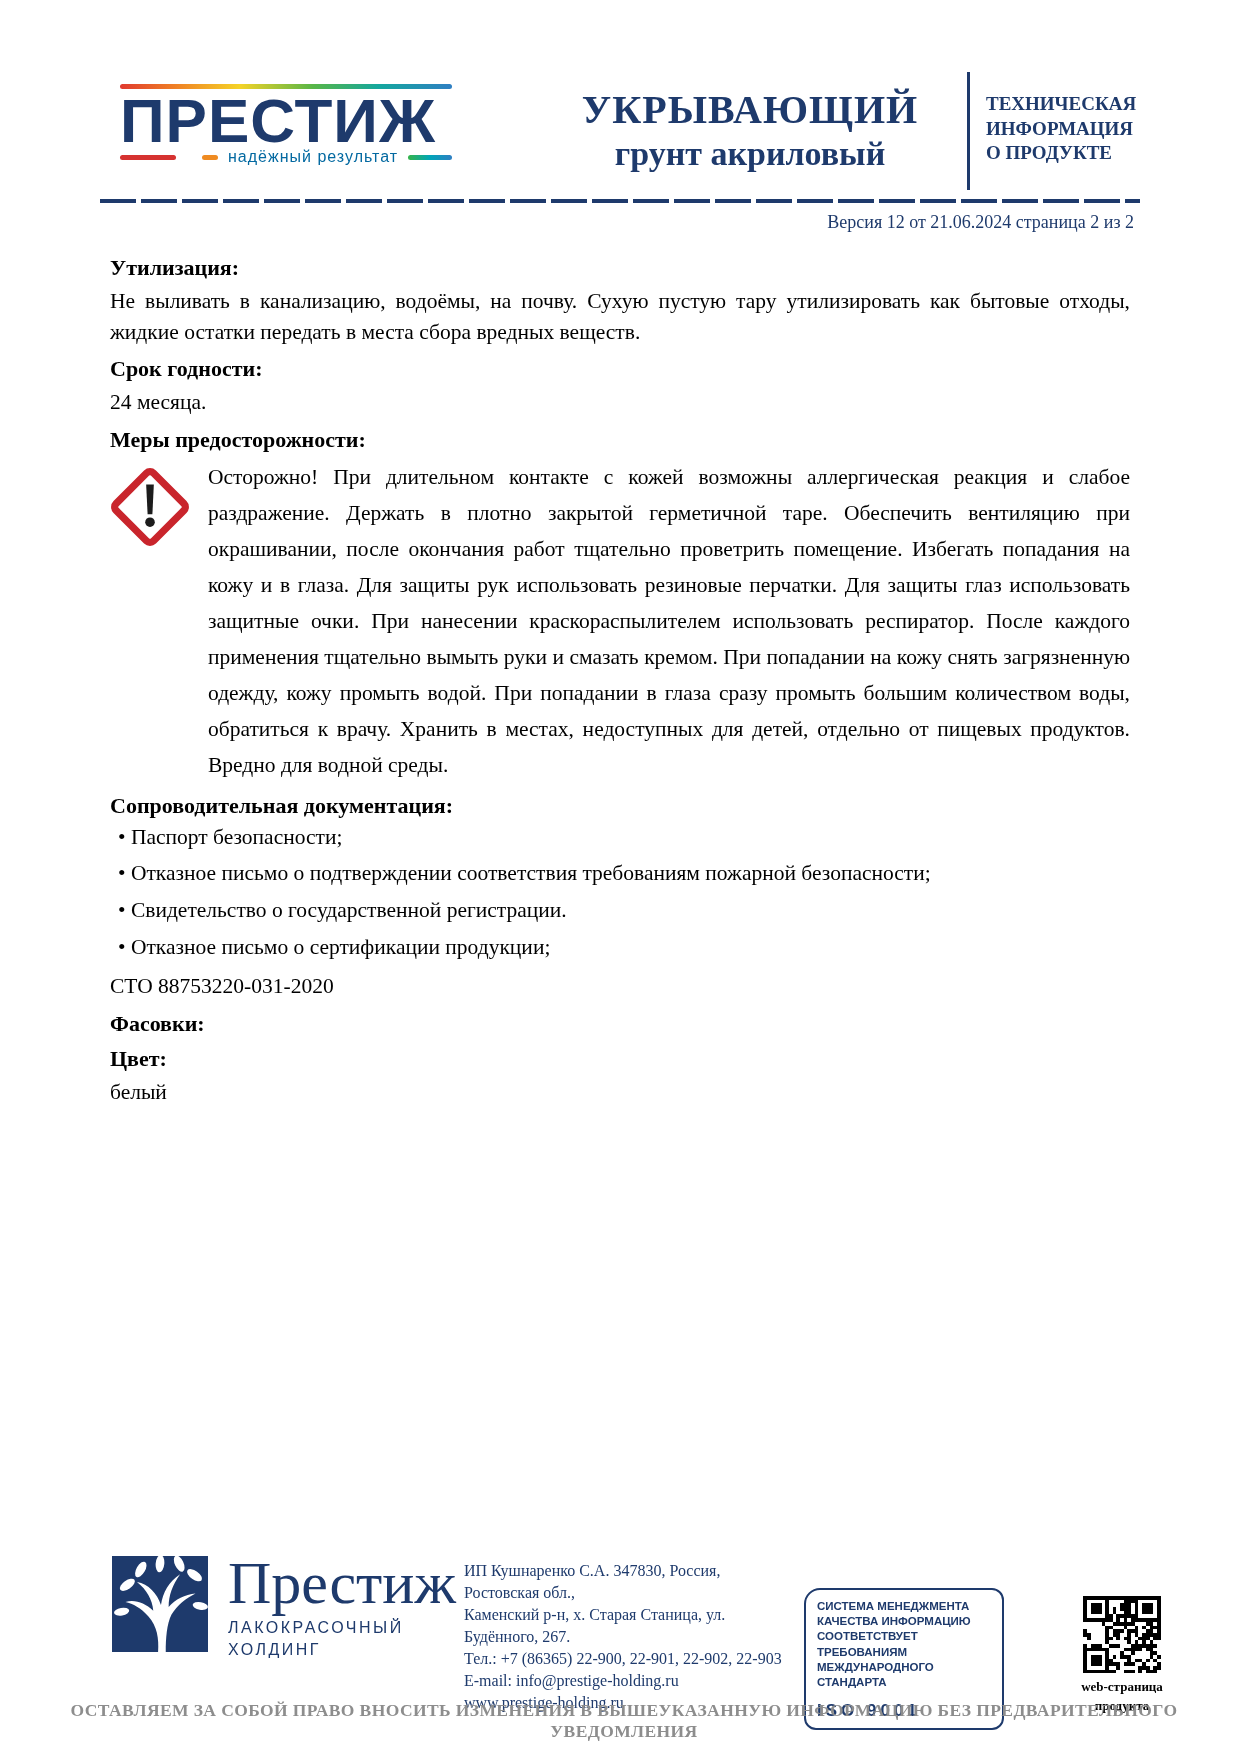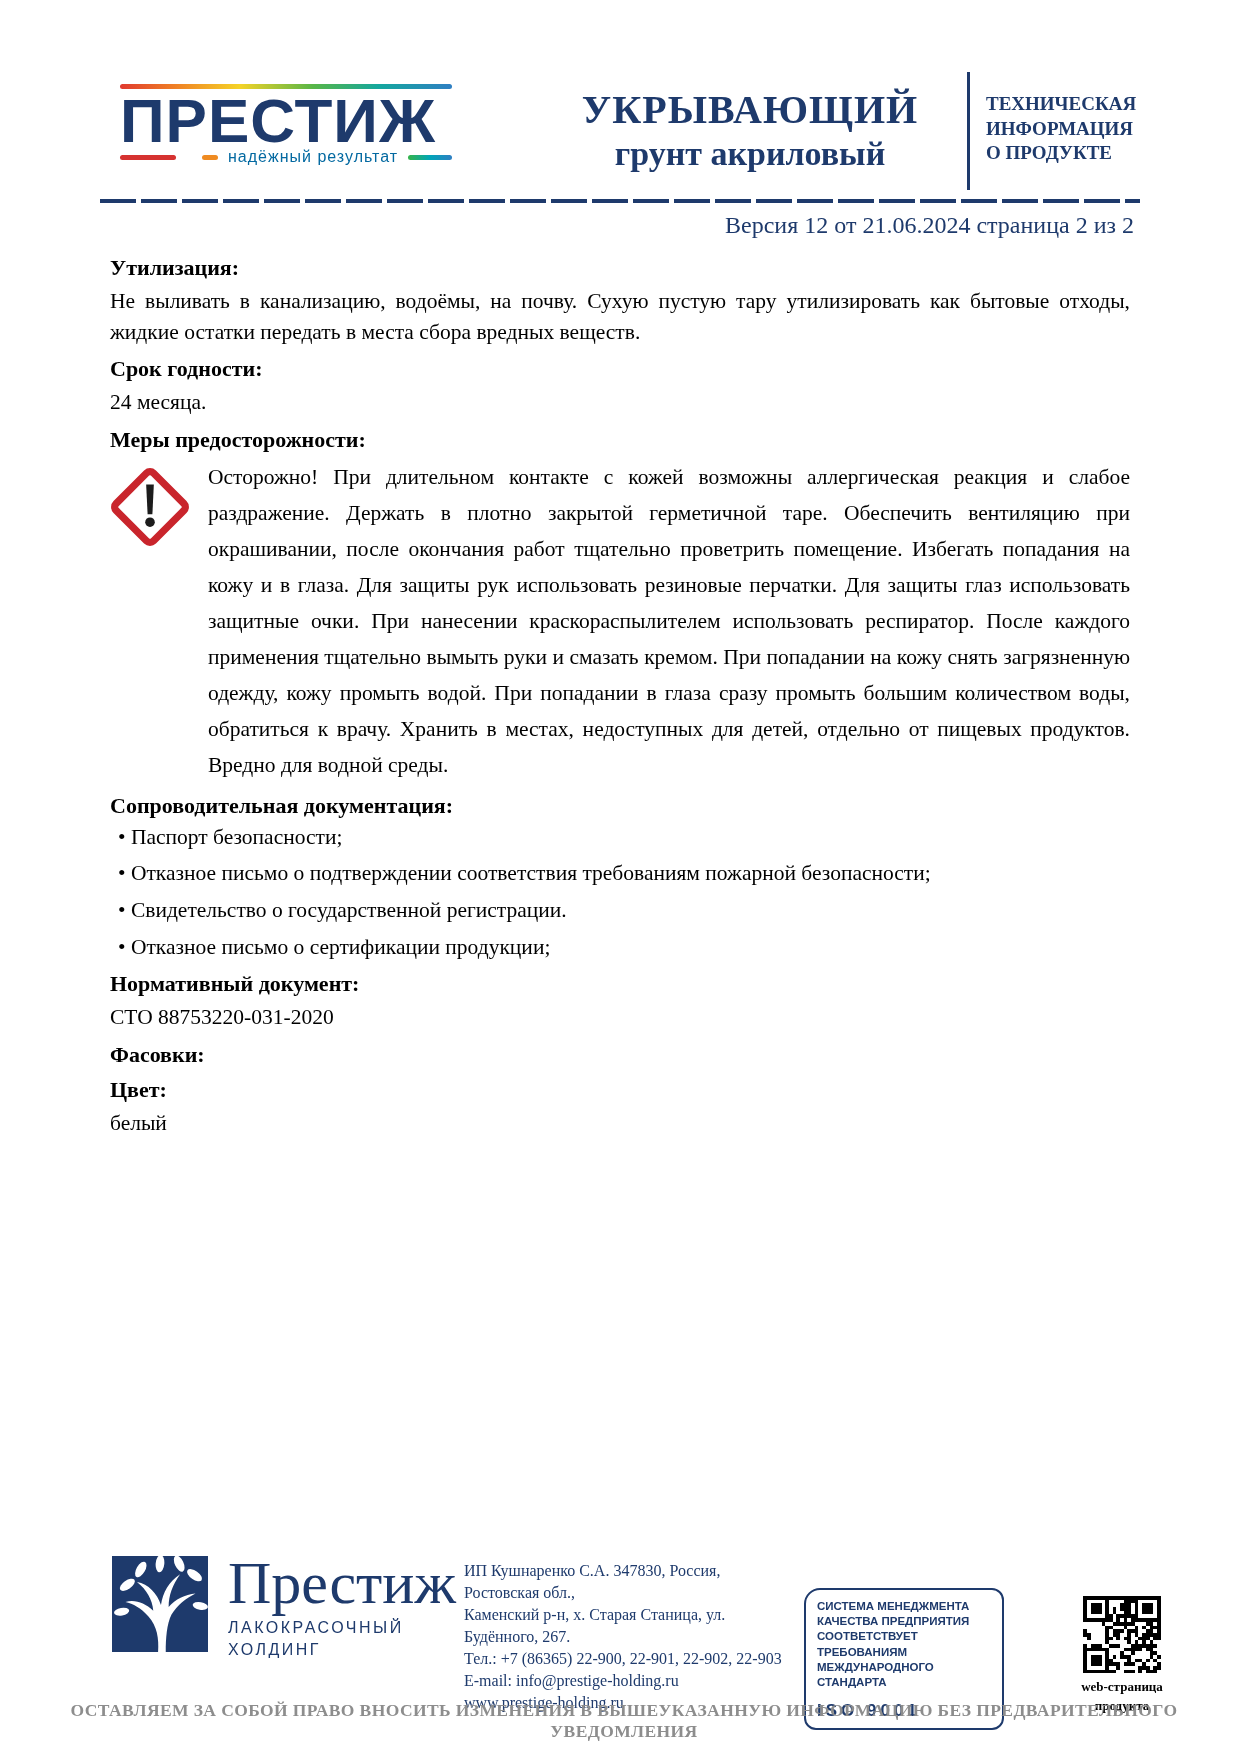--- a/index.html
+++ b/index.html
@@ -50,21 +50,21 @@
     position:absolute; left:986px; top:92px; width:220px;
     color:#1e3a6c; font-weight:bold; font-size:19px; line-height:1.3;
   }
 
   .header-rule {
     position:absolute; left:100px; right:100px; top:199px; height:4px;
     background:repeating-linear-gradient(90deg,#1e3a6c 0 36px,transparent 36px 41px);
   }
   .version-line {
     position:absolute; right:106px; top:212px;
-    color:#1e3a6c; font-size:24px;
+    color:#1e3a6c; font-size:18px;
   }
 
   
   .body-col { position:absolute; left:110px; top:246px; width:1020px; }
   .sec-heading { font-size:22px; font-weight:bold; margin:9px 0 5px 0; }
   .sec-text { font-size:21.5px; line-height:1.42; text-align:justify; margin-bottom:4px; }
 
   .precaution-row { display:flex; align-items:flex-start; margin:6px 0 4px 0; }
   .ghs-icon { flex:0 0 80px; margin-top:4px; }
   .precaution-text { margin-left:18px; flex:1; font-size:21.5px; line-height:1.68; text-align:justify; }
@@ -156,21 +156,20 @@
       </svg>
       <div class="precaution-text">Осторожно! При длительном контакте с кожей возможны аллергическая реакция и слабое раздражение. Держать в плотно закрытой герметичной таре. Обеспечить вентиляцию при окрашивании, после окончания работ тщательно проветрить помещение. Избегать попадания на кожу и в глаза. Для защиты рук использовать резиновые перчатки. Для защиты глаз использовать защитные очки. При нанесении краскораспылителем использовать респиратор. После каждого применения тщательно вымыть руки и смазать кремом.  При попадании на кожу снять загрязненную одежду, кожу промыть водой. При попадании в глаза сразу промыть большим количеством воды, обратиться к врачу. Хранить в местах, недоступных для детей, отдельно от пищевых продуктов. Вредно для водной среды.</div>
     </div>
 
     <div class="sec-heading">Сопроводительная документация:</div>
     <div class="doc-bullet">Паспорт безопасности;</div>
     <div class="doc-bullet">Отказное письмо о подтверждении соответствия требованиям пожарной безопасности;</div>
     <div class="doc-bullet">Свидетельство о государственной регистрации.</div>
     <div class="doc-bullet">Отказное письмо о сертификации продукции;</div>
 
-    <div class="sec-heading">Нормативный документ:</div>
     <div class="sec-text">СТО 88753220-031-2020</div>
 
     <div class="sec-heading">Фасовки:</div>
 
     <div class="sec-heading">Цвет:</div>
     <div class="sec-text">белый</div>
   </div>
 
   <div class="footer">
 
@@ -200,21 +199,21 @@
     <div class="footer-contacts">
       <div>ИП Кушнаренко С.А. 347830, Россия, Ростовская обл.,</div>
       <div>Каменский р-н, х. Старая Станица, ул. Будённого, 267.</div>
       <div>Тел.: +7 (86365) 22-900, 22-901, 22-902, 22-903</div>
       <div>E-mail: info@prestige-holding.ru</div>
       <div>www.prestige-holding.ru</div>
     </div>
 
     <div class="iso-badge">
       <div class="iso-line">СИСТЕМА МЕНЕДЖМЕНТА</div>
-      <div class="iso-line">КАЧЕСТВА ПРЕДПРИЯТИЯ</div>
+      <div class="iso-line">КАЧЕСТВА ИНФОРМАЦИЮ</div>
       <div class="iso-line">СООТВЕТСТВУЕТ ТРЕБОВАНИЯМ</div>
       <div class="iso-line">МЕЖДУНАРОДНОГО СТАНДАРТА</div>
       <div class="iso-standard">ISO 9001</div>
     </div>
 
     <div class="qr-block">
       <div class="qr-grid">
           <div class="qm"></div>
           <div class="qm"></div>
           <div class="qm"></div>

